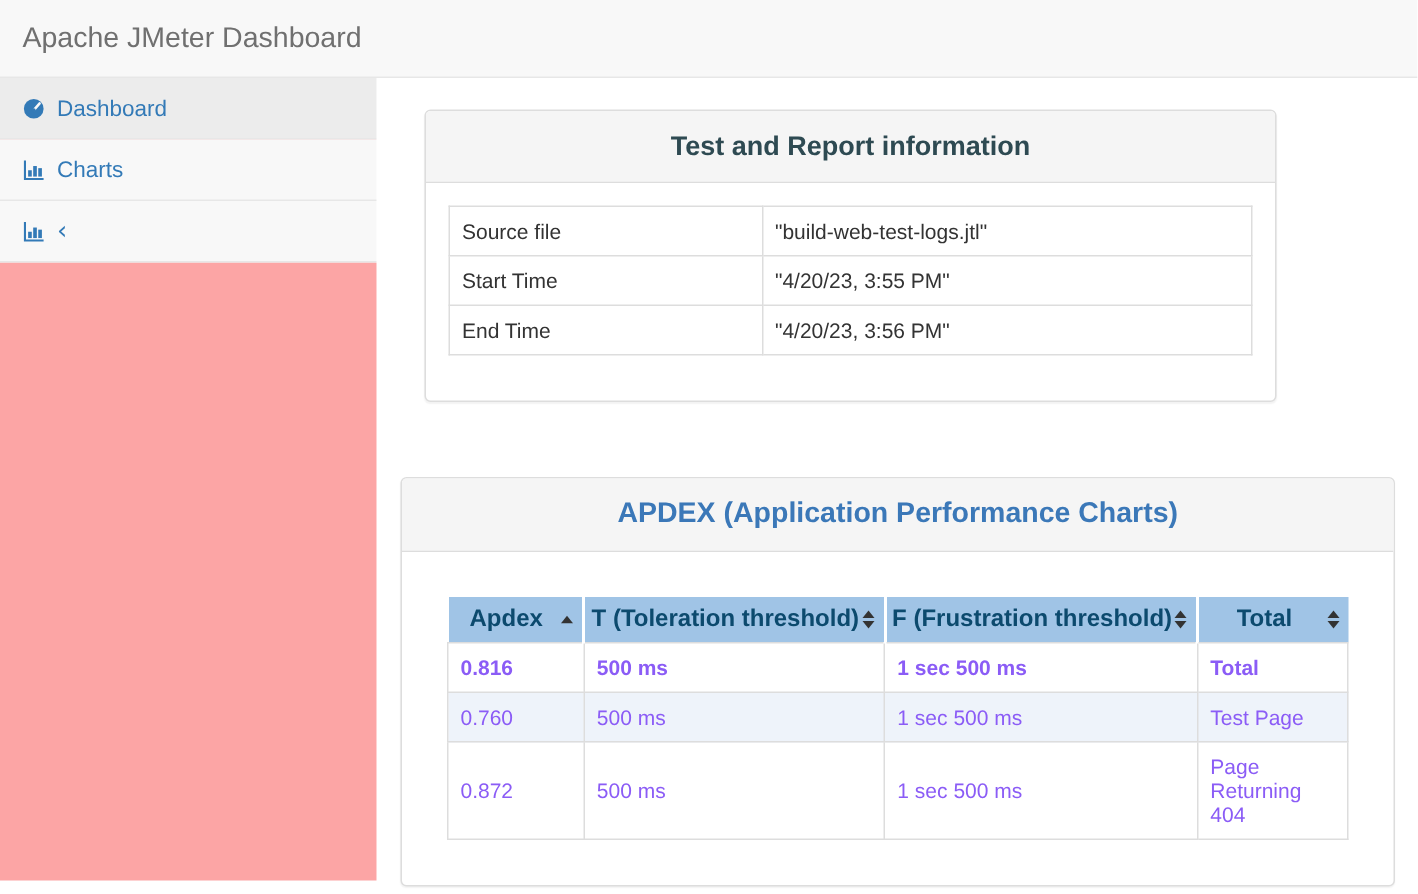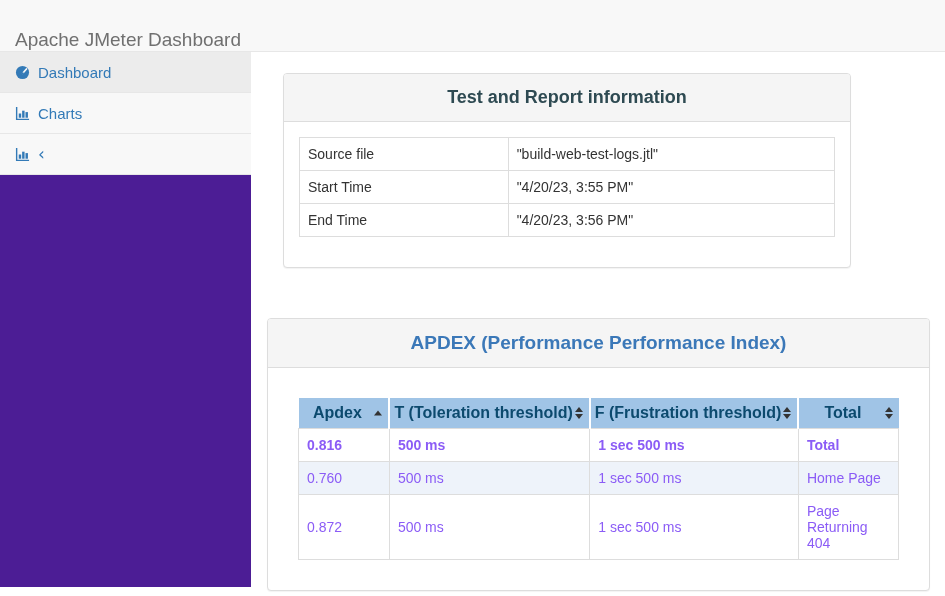--- a/index.html
+++ b/index.html
@@ -10,29 +10,29 @@
     background: #ffffff;
     color: #333;
     position: relative;
   }
 
   
   .topbar {
     position: absolute; top: 0; left: 0; width: 945px; height: 52px;
     background: #f8f8f8;
     border-bottom: 1px solid #e7e7e7;
-    display: flex; align-items: flex-end;
+    display: flex; align-items: center;
     padding-left: 15px;
   }
   .topbar-title { font-size: 19px; color: #707070; }
 
   
   .sidebar {
     position: absolute; top: 52px; left: 0; bottom: 9px; width: 302px;
-    background: #4c1d95;
+    background: #fca5a5;
     border-right: 1px solid #ddd;
   }
   .side-item {
     height: 41px;
     display: flex; align-items: center;
     padding: 0 15px;
     border-bottom: 1px solid #e7e7e7;
     color: #337ab7;
     font-size: 15px;
     cursor: pointer;
@@ -182,21 +182,21 @@
             <td class="k">End Time</td>
             <td>"4/20/23, 3:56 PM"</td>
           </tr>
         </tbody>
       </table>
     </div>
   </section>
 
   <section class="panel" id="apdex-panel">
     <div class="panel-heading">
-      <span class="panel-title">APDEX (Performance Performance Index)</span>
+      <span class="panel-title">APDEX (Application Performance Charts)</span>
     </div>
     <div class="panel-body">
       <table class="apdex-table">
         <thead>
           <tr>
             <th class="col-apdex">
               <span>Apdex</span>
               <span class="sort-wrap">
                   <span class="tri-up"></span>
                 </span>
@@ -228,21 +228,21 @@
           <tr class="total">
             <td>0.816</td>
             <td>500 ms</td>
             <td>1 sec 500 ms</td>
             <td>Total</td>
           </tr>
           <tr class="striped">
             <td>0.760</td>
             <td>500 ms</td>
             <td>1 sec 500 ms</td>
-            <td>Home Page</td>
+            <td>Test Page</td>
           </tr>
           <tr>
             <td>0.872</td>
             <td>500 ms</td>
             <td>1 sec 500 ms</td>
             <td>Page Returning 404</td>
           </tr>
         </tbody>
       </table>
     </div>

